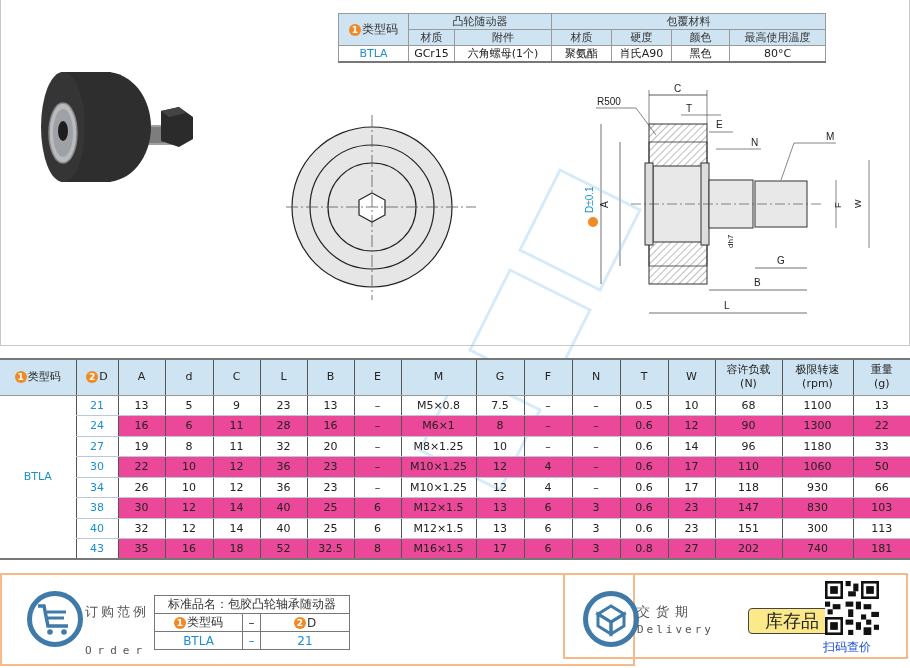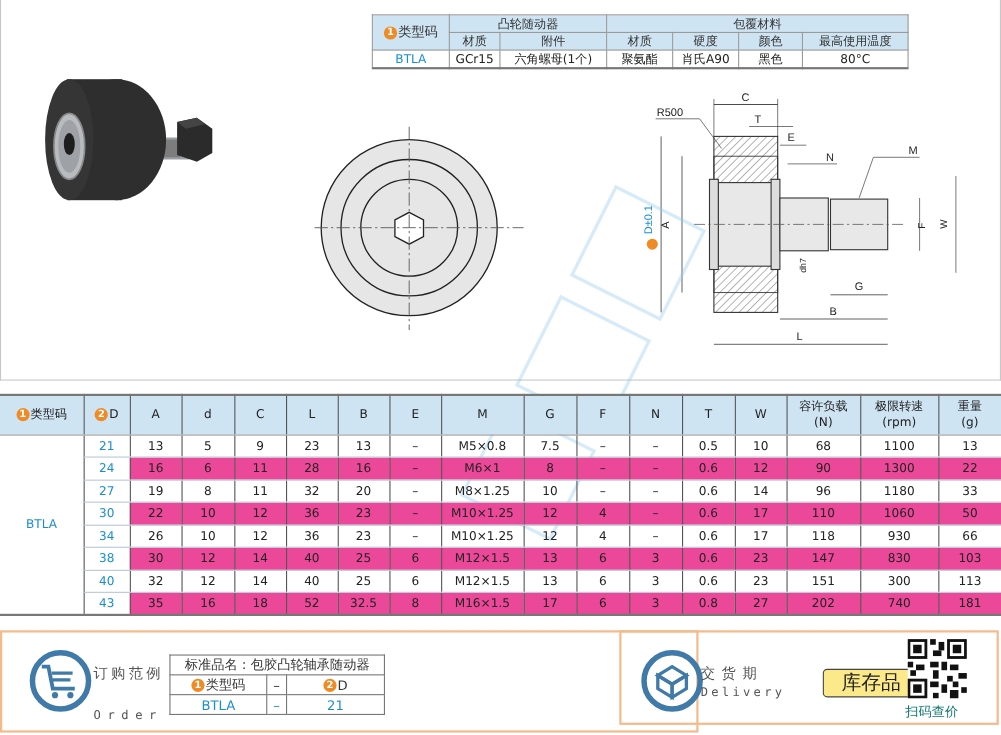--- a/index.html
+++ b/index.html
@@ -72,21 +72,21 @@
     .order-table {
       position: absolute; left: 152px; top: 20px; border-collapse: collapse; font-size: 12px;
       border: 1.5px solid #555;
     }
     .order-table td { border: 1px solid #777; text-align: center; height: 18px; padding: 0 4px; }
     .stock-badge {
       position: absolute; left: 143px; top: 33px; width: 88px; height: 26px; background: #fbe98a;
       border: 1.5px solid #444; border-radius: 4px; text-align: center; font-size: 18px; line-height: 23px; color: #222; margin-left: 40px;
     }
     .qr { position: absolute; left: 260px; top: 6px; width: 54px; height: 54px; }
-    .qr-label { position: absolute; left: 258px; top: 64px; font-size: 12px; color: #0f766e; }
+    .qr-label { position: absolute; left: 258px; top: 64px; font-size: 12px; color: #1d4ed8; }
   </style>
 </head>
 <body>
 
 <div class="top-panel">
 
   <svg class="product-photo" viewBox="0 0 175 140">
     <rect x="113" y="80" width="40" height="20" rx="3" fill="#9aa0a6"></rect>
     <rect x="125" y="82" width="18" height="16" fill="#7d7d7d"></rect>
     <polygon points="140,66 158,62 172,72 172,94 158,102 140,96" fill="#2b2b2b"></polygon>

